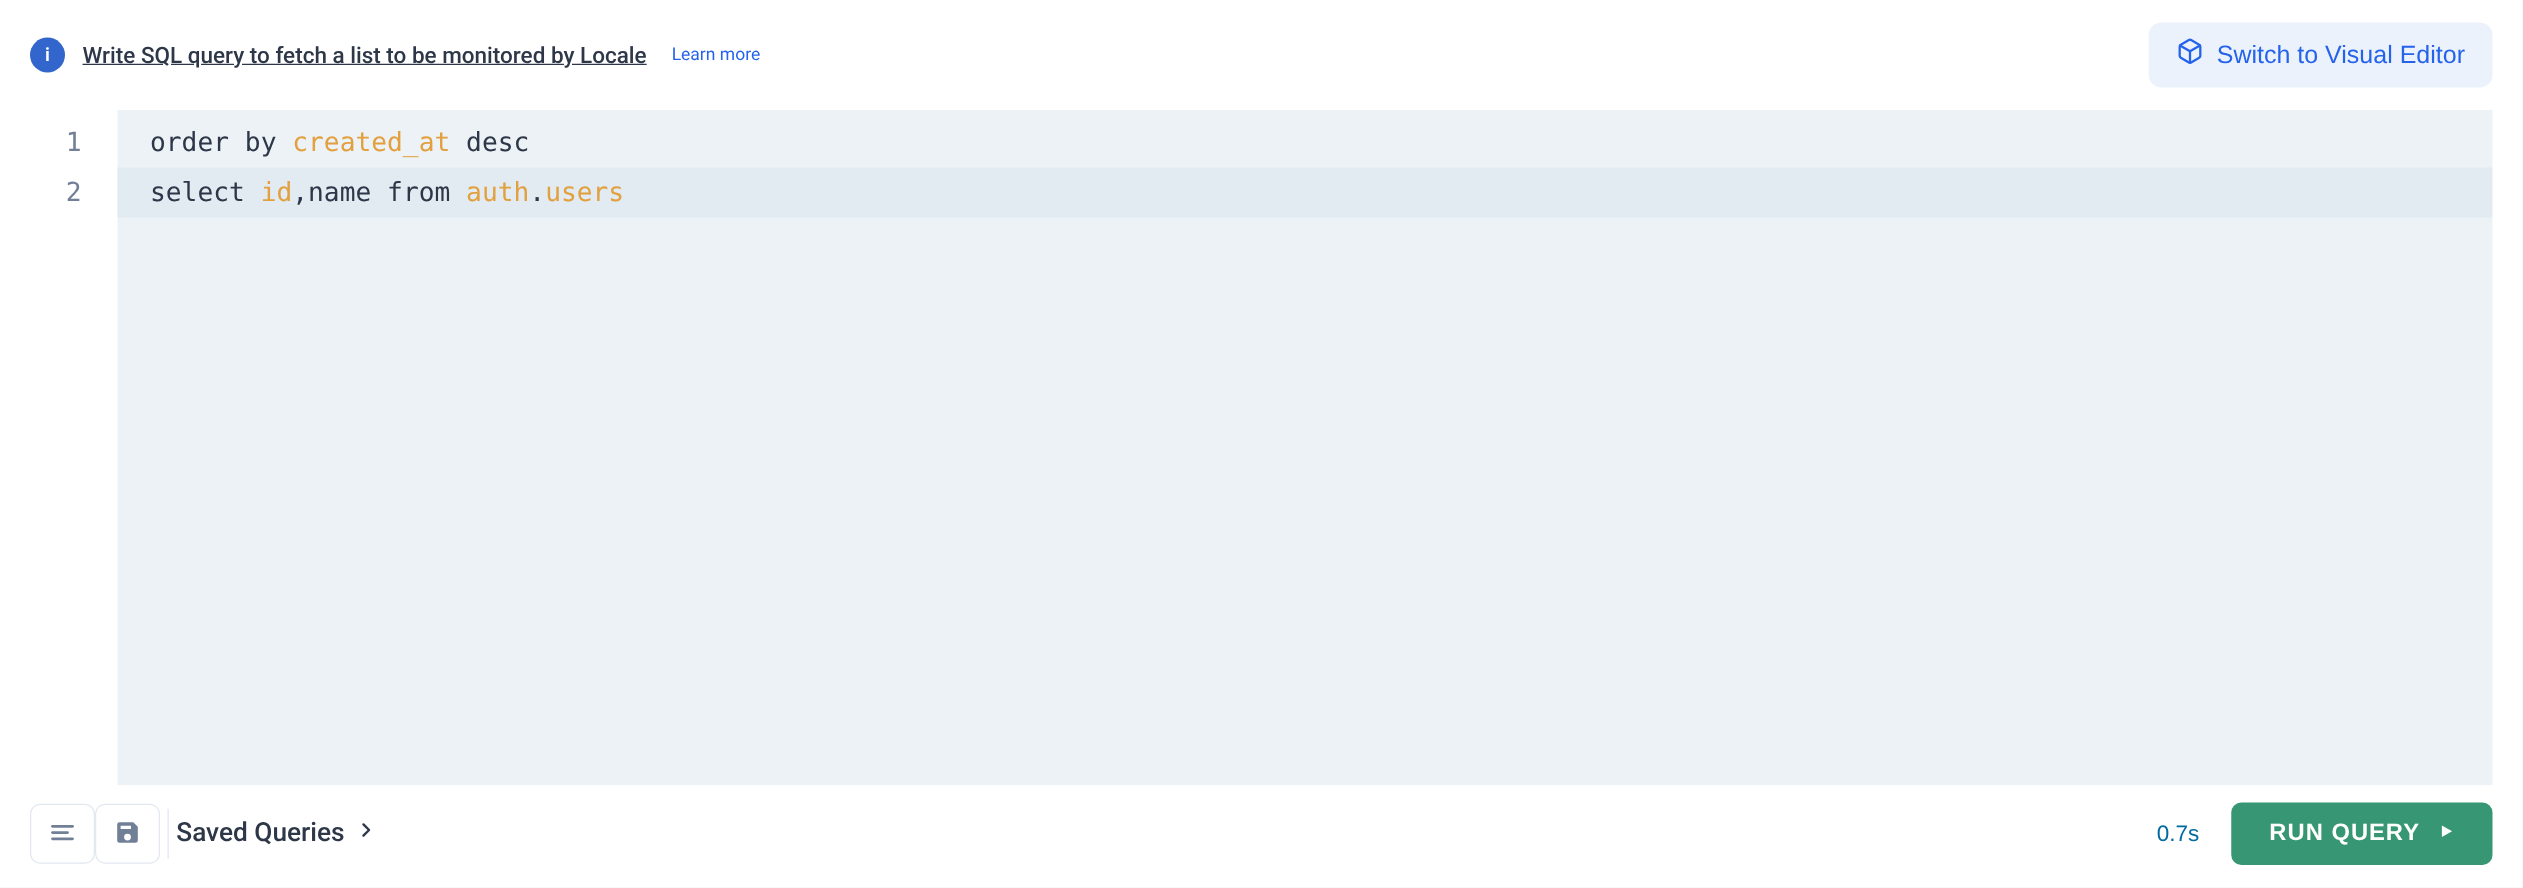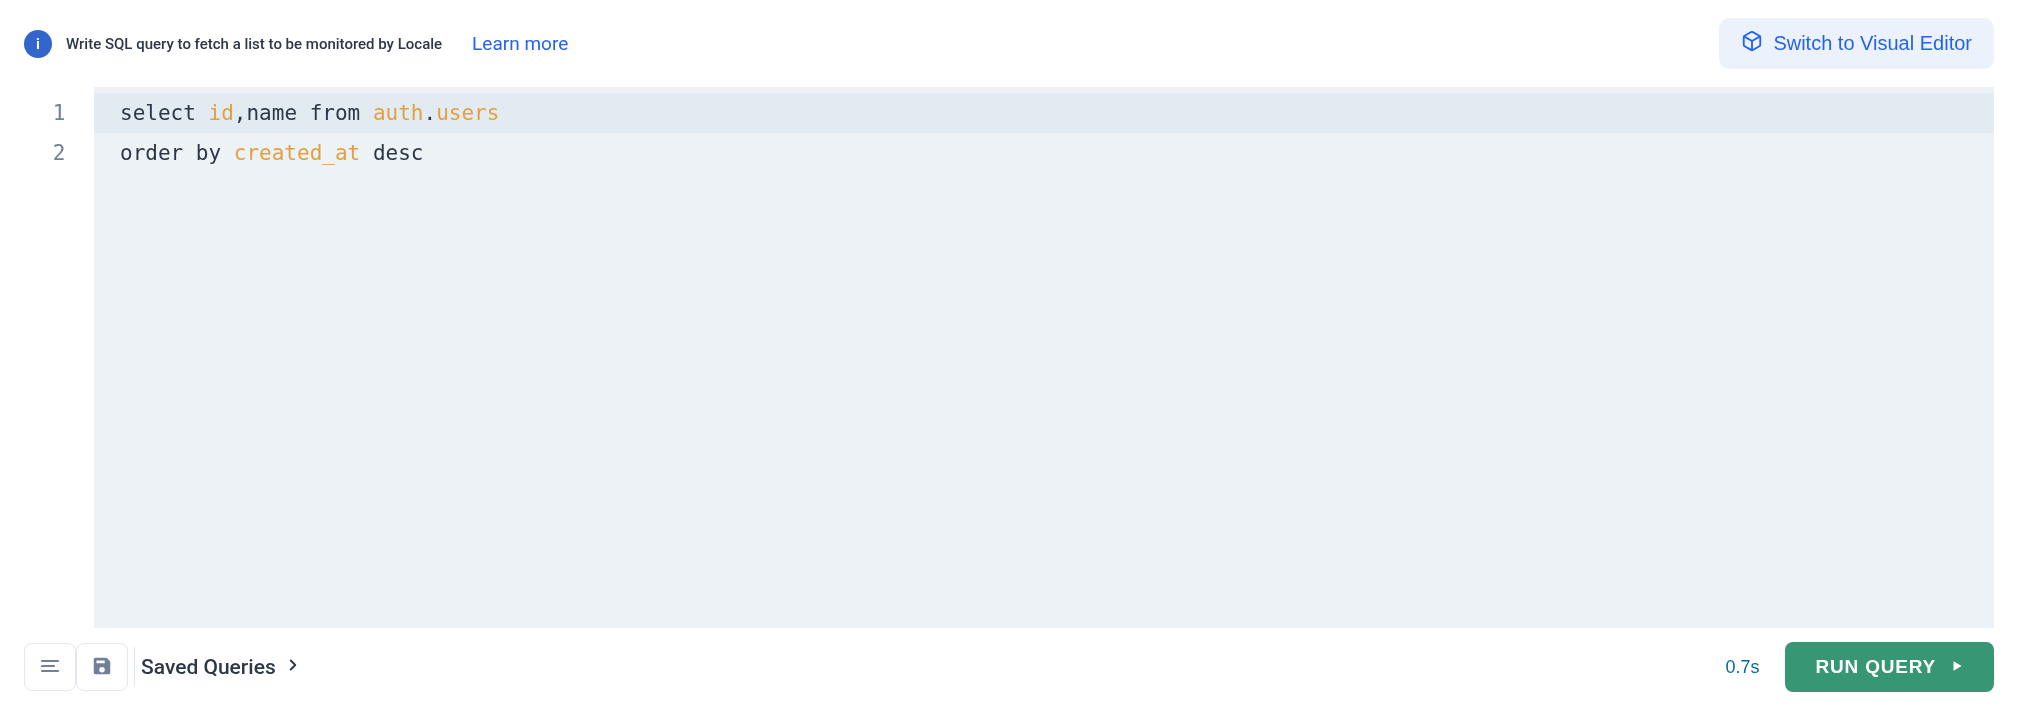--- a/index.html
+++ b/index.html
@@ -34,29 +34,30 @@
   background: #3366cc;
   display: flex;
   align-items: center;
   justify-content: center;
   color: #fff;
   font-weight: 600;
   font-size: 15px;
   flex-shrink: 0;
 }
 .header-text {
-  font-size: 15px;
+  font-size: 18px;
   color: #2d3748;
   font-weight: 500;
+  text-decoration: underline;
 }
 .learn-more {
-  font-size: 19px;
+  font-size: 14px;
   color: #2563eb;
   text-decoration: none;
-  margin-left: 16px;
+  margin-left: 6px;
 }
 .switch-btn {
   display: flex;
   align-items: center;
   gap: 10px;
   background: #ebf2fc;
   border: none;
   border-radius: 10px;
   padding: 12px 22px;
   font-size: 20px;
@@ -182,22 +183,22 @@
       <span>Switch to Visual Editor</span>
     </button>
   </div>
 
   <div class="editor">
     <div class="gutter">
         <div>1</div>
         <div>2</div>
       </div>
     <div class="code-area">
+        <div class="code-line"><span class="tok-plain">order by </span><span class="tok-kw">created_at</span><span class="tok-plain"> desc</span></div>
         <div class="code-line current"><span class="tok-plain">select </span><span class="tok-kw">id</span><span class="tok-plain">,name from </span><span class="tok-kw">auth</span><span class="tok-plain">.</span><span class="tok-kw">users</span></div>
-        <div class="code-line"><span class="tok-plain">order by </span><span class="tok-kw">created_at</span><span class="tok-plain"> desc</span></div>
       </div>
   </div>
 
   <div class="footer">
     <div class="footer-left">
       <button class="icon-btn">
         <span>
           <svg width="24" height="24" viewBox="0 0 24 24" fill="none" stroke="#718096" stroke-width="2.2" stroke-linecap="round">
               <line x1="4" y1="7" x2="20" y2="7"></line>
               <line x1="4" y1="12" x2="16" y2="12"></line>

